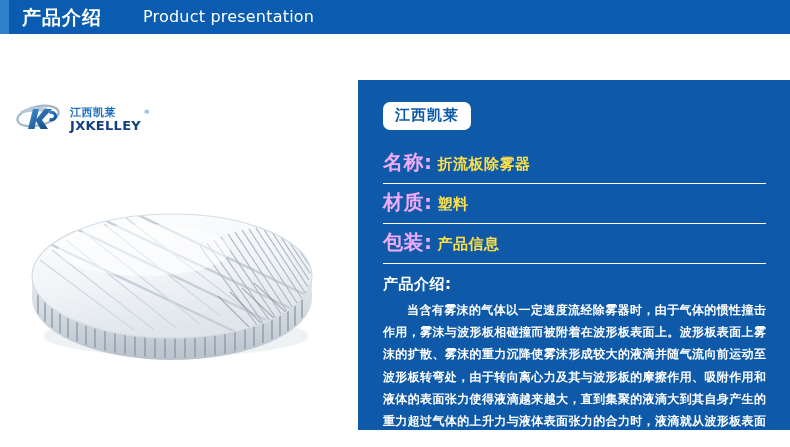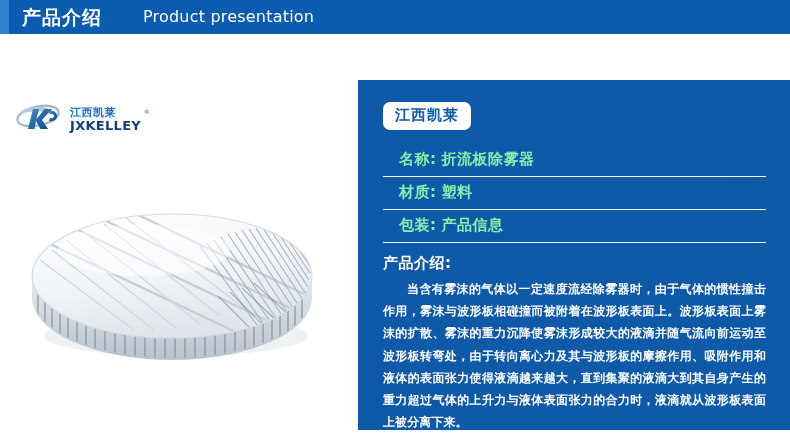--- a/index.html
+++ b/index.html
@@ -87,24 +87,24 @@
   }
 
   .spec-list { margin-top:14px; padding:0 4px 0 5px; }
   .spec-row {
     padding:5px 0 7px 0;
     border-bottom:1.5px solid #ffffff;
     white-space:nowrap;
   }
   .spec-row:last-child { border-bottom:1.5px solid #ffffff; }
   .spec-label {
-    color:#86efac; font-size:15px; font-weight:bold; letter-spacing:.5px;margin-left:16px;
+    color:#f0abfc; font-size:20px; font-weight:bold; letter-spacing:.5px;
   }
   .spec-value {
-    color:#86efac; font-size:15px; font-weight:bold; letter-spacing:.5px;
+    color:#fde047; font-size:15px; font-weight:bold; letter-spacing:.5px;
   }
 
   #desc-block { margin-top:11px; padding:0 4px 0 5px; }
   #desc-heading {
     color:#ffffff; font-size:15px; font-weight:bold; letter-spacing:.5px;
     margin-bottom:5px;
   }
   #desc-body {
     color:#ffffff; font-size:12px; font-weight:bold;
     line-height:1.85; text-align:justify; text-indent:2em;

